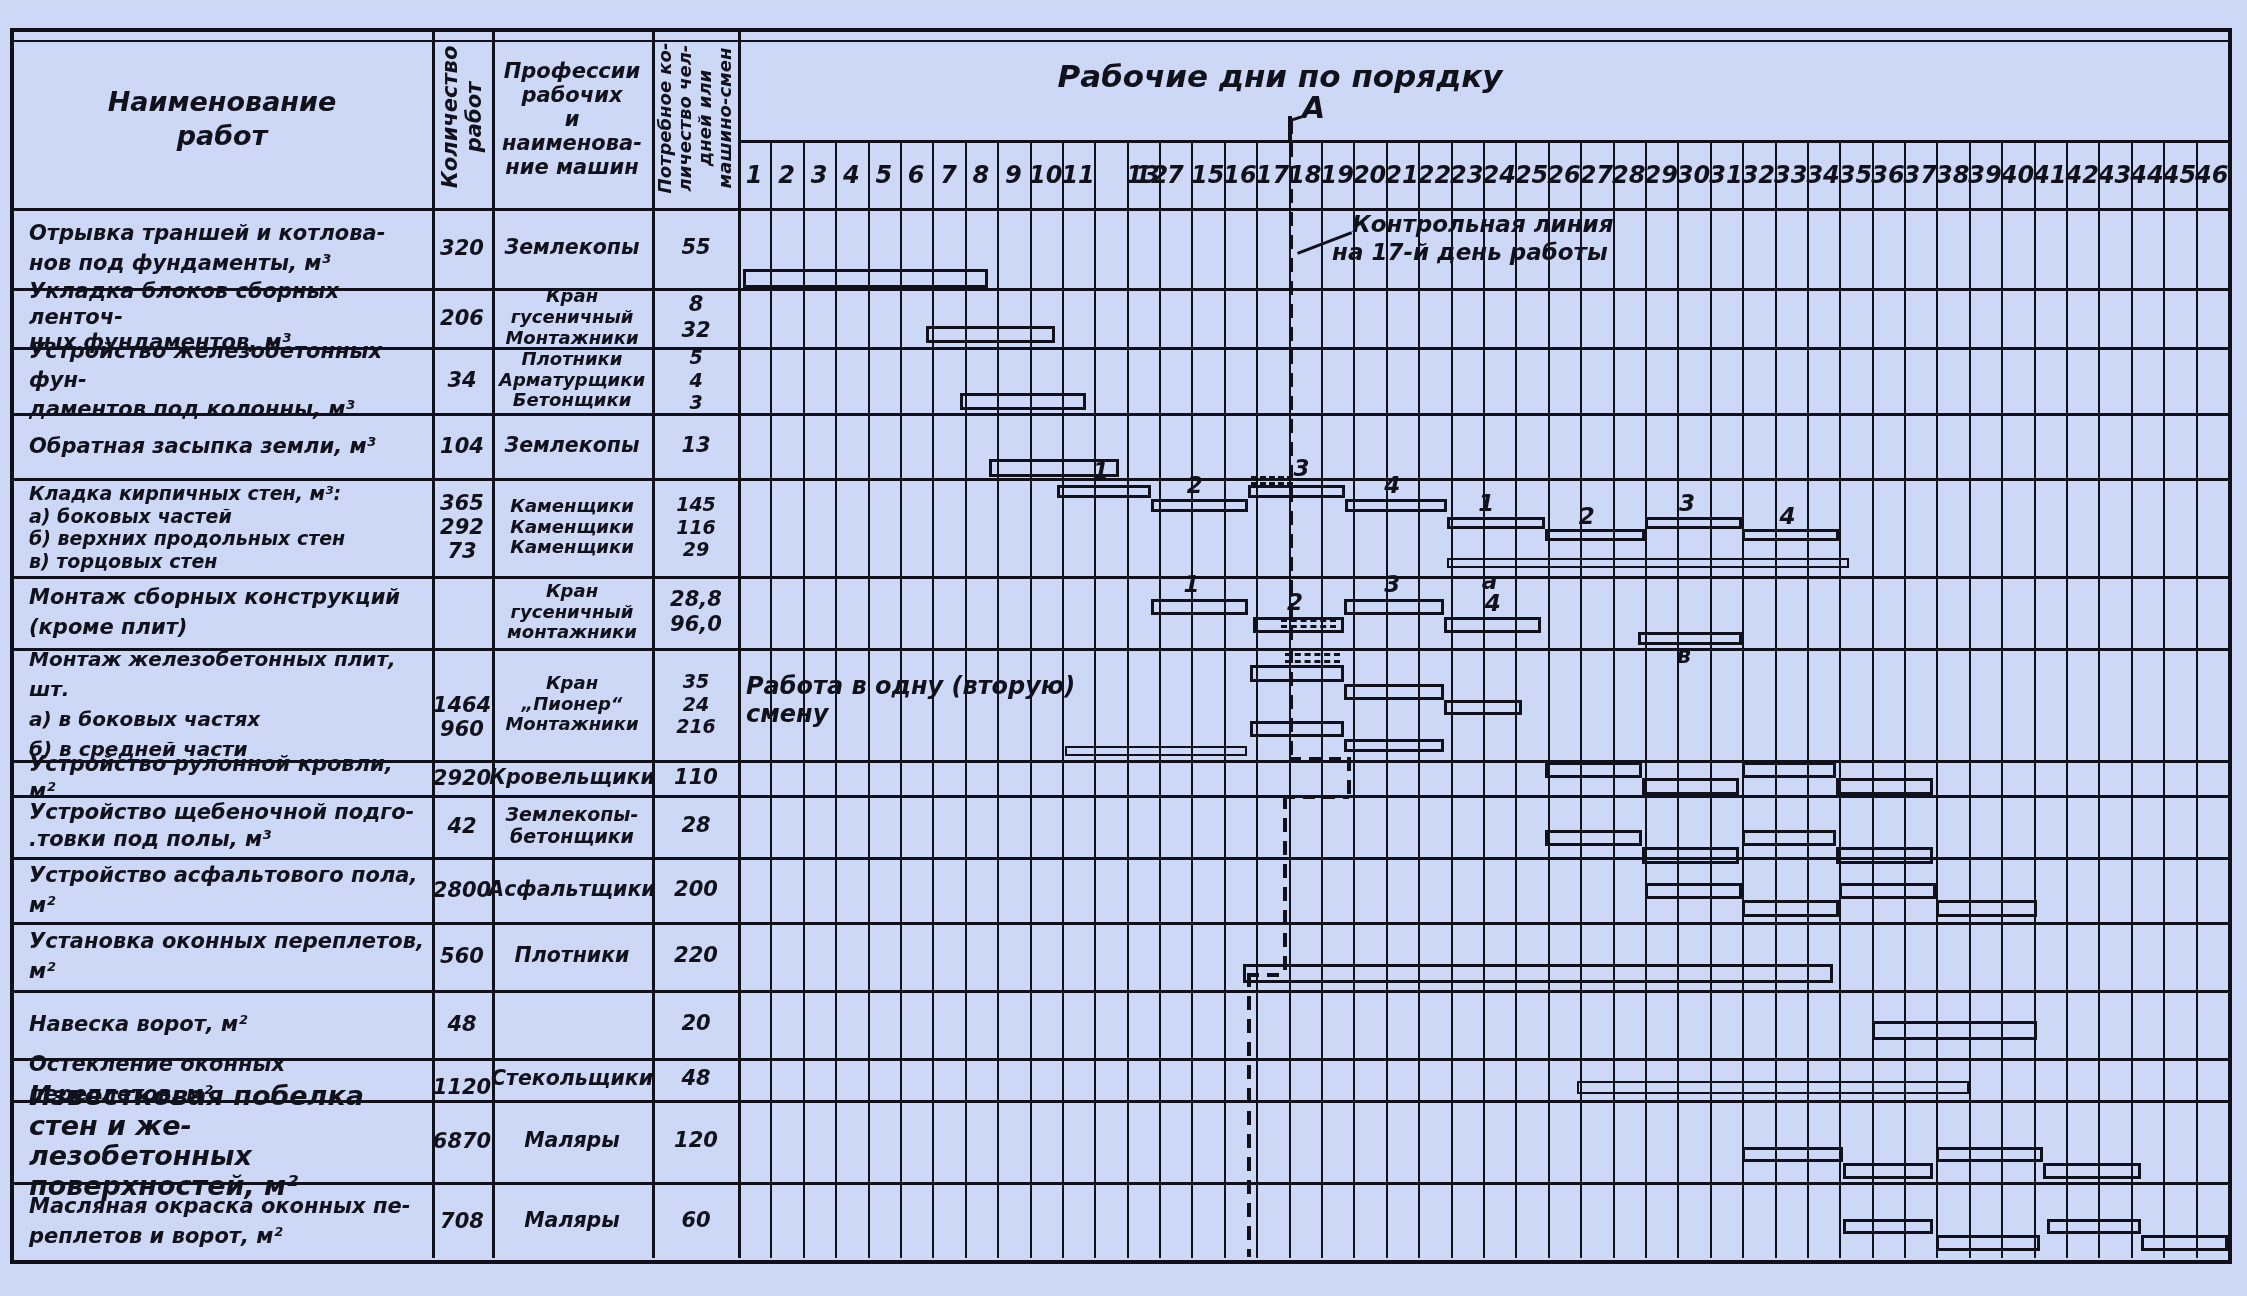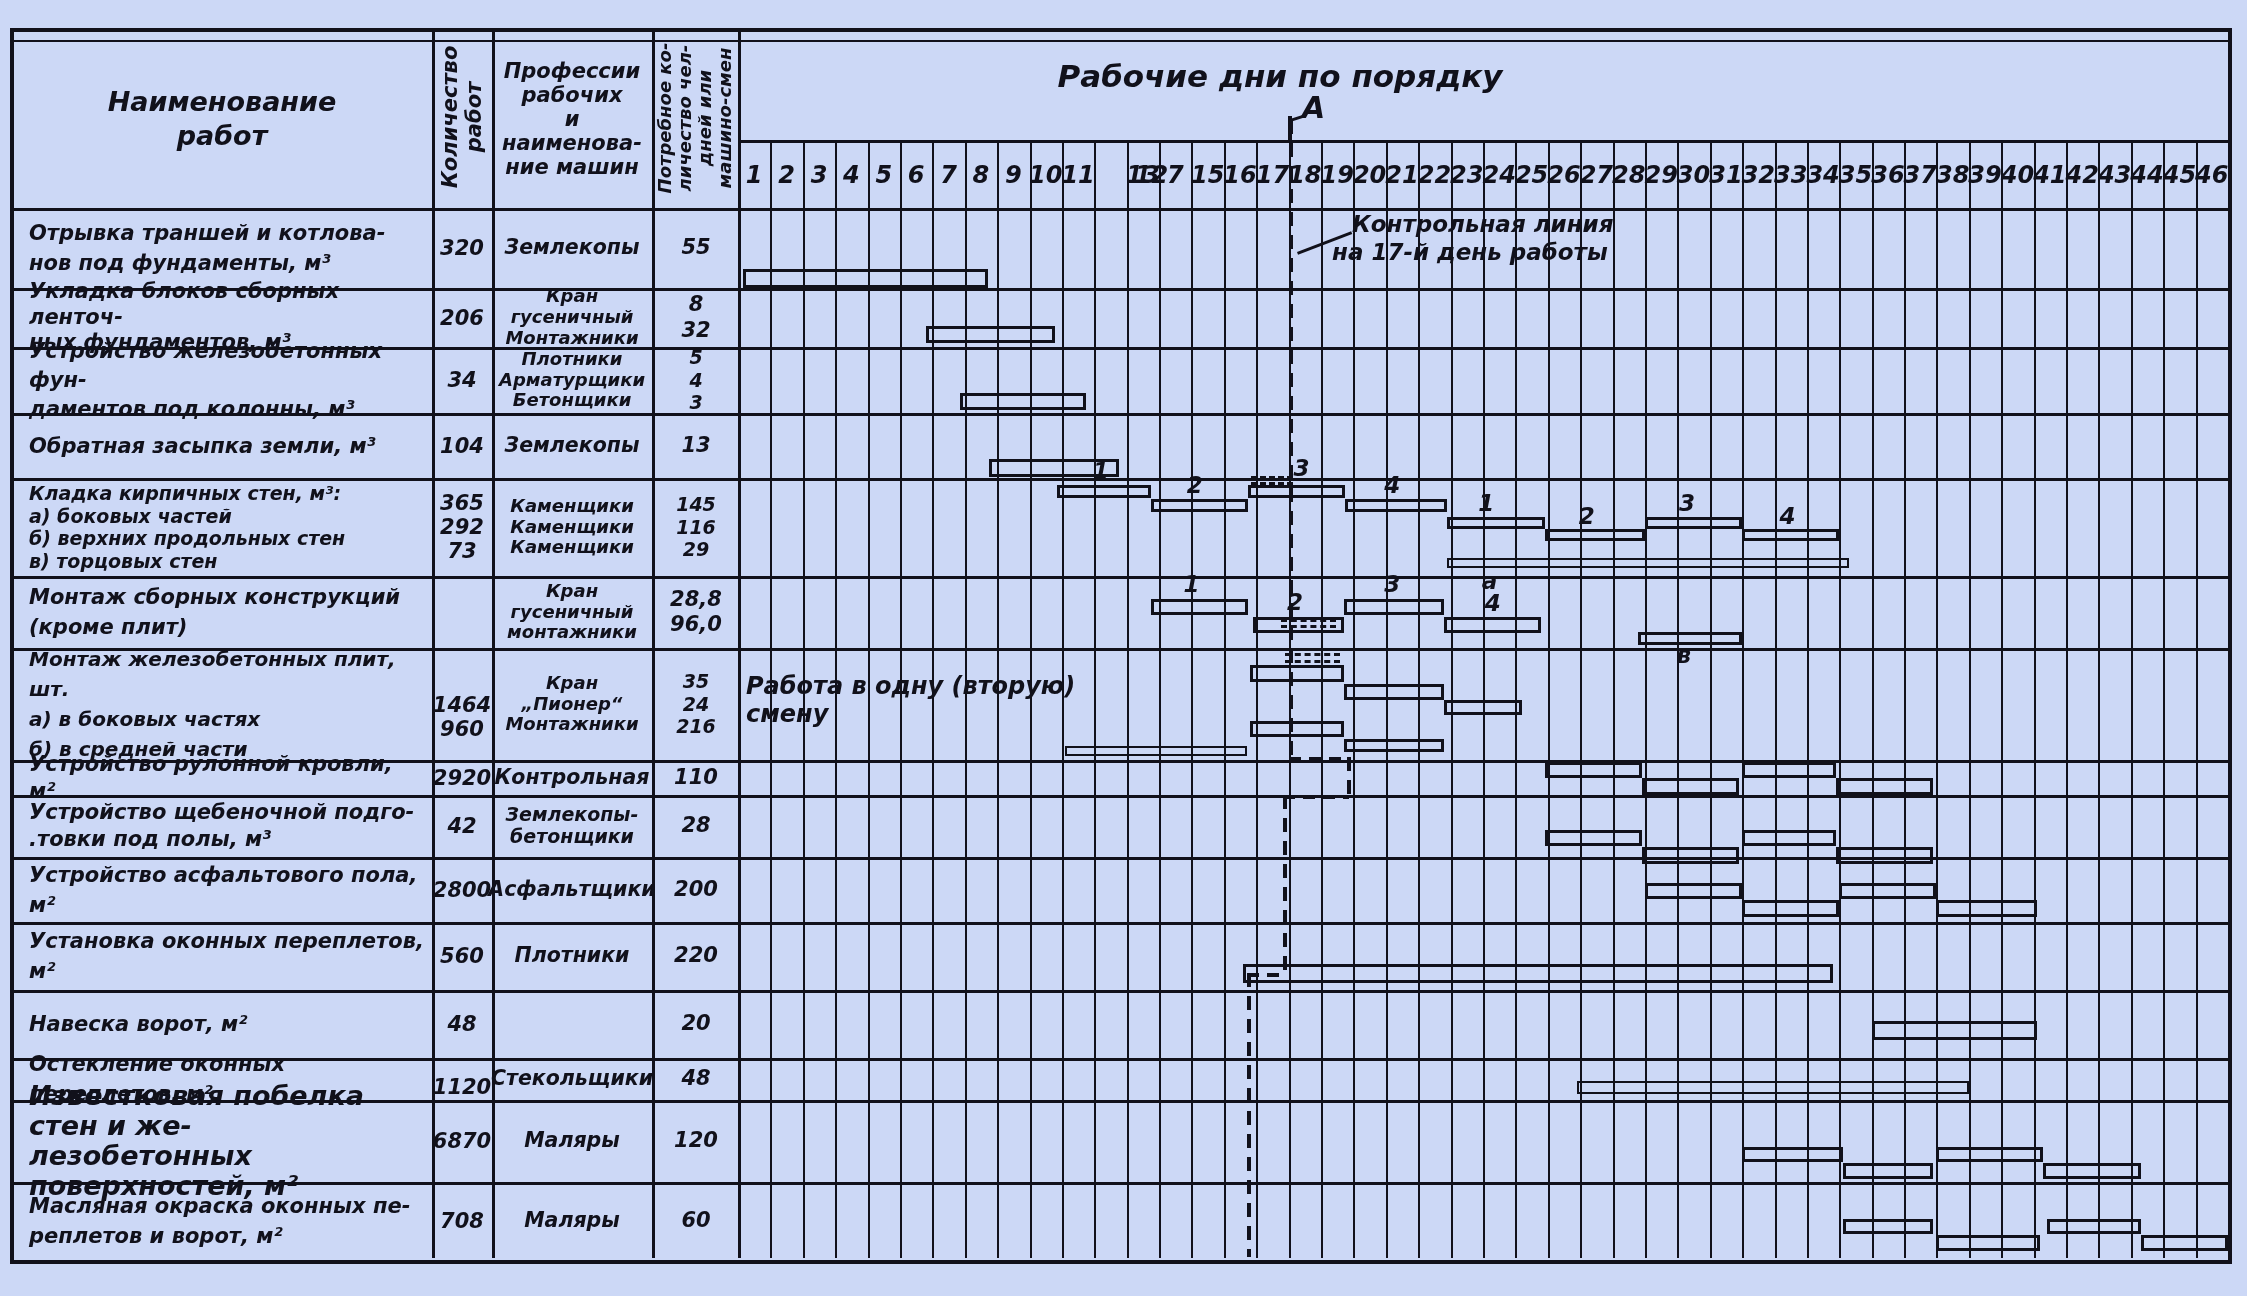--- a/index.html
+++ b/index.html
@@ -188,21 +188,21 @@
       <div class="cell lft" style="left: 15px; top: 576px; width: 414px; height: 72px; font-size: 21px; line-height: 30px;">Монтаж сборных конструкций<br>(кроме плит)</div>
       <div class="cell ctr" style="left: 432px; top: 576px; width: 60px; height: 72px; font-size: 21px; line-height: 24px; padding-top: 0px;"></div>
       <div class="cell ctr" style="left: 492px; top: 576px; width: 160px; height: 72px; font-size: 18px; line-height: 20.7px;">Кран<br>гусеничный<br>монтажники</div>
       <div class="cell ctr" style="left: 652px; top: 576px; width: 88px; height: 72px; font-size: 21px; line-height: 25.2px;">28,8<br>96,0</div>
       <div class="cell lft" style="left: 15px; top: 648px; width: 414px; height: 112px; font-size: 20px; line-height: 30px;">Монтаж железобетонных плит, шт.<br>а) в боковых частях<br>б) в средней части</div>
       <div class="cell ctr" style="left: 432px; top: 648px; width: 60px; height: 112px; font-size: 21px; line-height: 24px; padding-top: 26px;">1464<br>960</div>
       <div class="cell ctr" style="left: 492px; top: 648px; width: 160px; height: 112px; font-size: 18px; line-height: 20.7px;">Кран<br>„Пионер“<br>Монтажники</div>
       <div class="cell ctr" style="left: 652px; top: 648px; width: 88px; height: 112px; font-size: 19px; line-height: 22.8px;">35<br>24<br>216</div>
       <div class="cell lft" style="left: 15px; top: 760px; width: 414px; height: 35px; font-size: 21px; line-height: 27px;">Устройство рулонной кровли, м²</div>
       <div class="cell ctr" style="left: 432px; top: 760px; width: 60px; height: 35px; font-size: 21px; line-height: 24px; padding-top: 0px;">2920</div>
-      <div class="cell ctr" style="left: 492px; top: 760px; width: 160px; height: 35px; font-size: 20.5px; line-height: 23.575px;">Контрольная</div>
+      <div class="cell ctr" style="left: 492px; top: 760px; width: 160px; height: 35px; font-size: 20.5px; line-height: 23.575px;">Кровельщики</div>
       <div class="cell ctr" style="left: 652px; top: 760px; width: 88px; height: 35px; font-size: 21px; line-height: 25.2px;">110</div>
       <div class="cell lft" style="left: 15px; top: 795px; width: 414px; height: 62px; font-size: 21px; line-height: 27px;">Устройство щебеночной подго-<br>.товки под полы, м³</div>
       <div class="cell ctr" style="left: 432px; top: 795px; width: 60px; height: 62px; font-size: 21px; line-height: 24px; padding-top: 0px;">42</div>
       <div class="cell ctr" style="left: 492px; top: 795px; width: 160px; height: 62px; font-size: 19px; line-height: 21.85px;">Землекопы-<br>бетонщики</div>
       <div class="cell ctr" style="left: 652px; top: 795px; width: 88px; height: 62px; font-size: 21px; line-height: 25.2px;">28</div>
       <div class="cell lft" style="left: 15px; top: 857px; width: 414px; height: 65px; font-size: 21px; line-height: 30px;">Устройство асфальтового пола, м²</div>
       <div class="cell ctr" style="left: 432px; top: 857px; width: 60px; height: 65px; font-size: 21px; line-height: 24px; padding-top: 0px;">2800</div>
       <div class="cell ctr" style="left: 492px; top: 857px; width: 160px; height: 65px; font-size: 20.5px; line-height: 23.575px;">Асфальтщики</div>
       <div class="cell ctr" style="left: 652px; top: 857px; width: 88px; height: 65px; font-size: 21px; line-height: 25.2px;">200</div>
       <div class="cell lft" style="left: 15px; top: 922px; width: 414px; height: 68px; font-size: 21px; line-height: 30px;">Установка оконных переплетов, м²</div>

